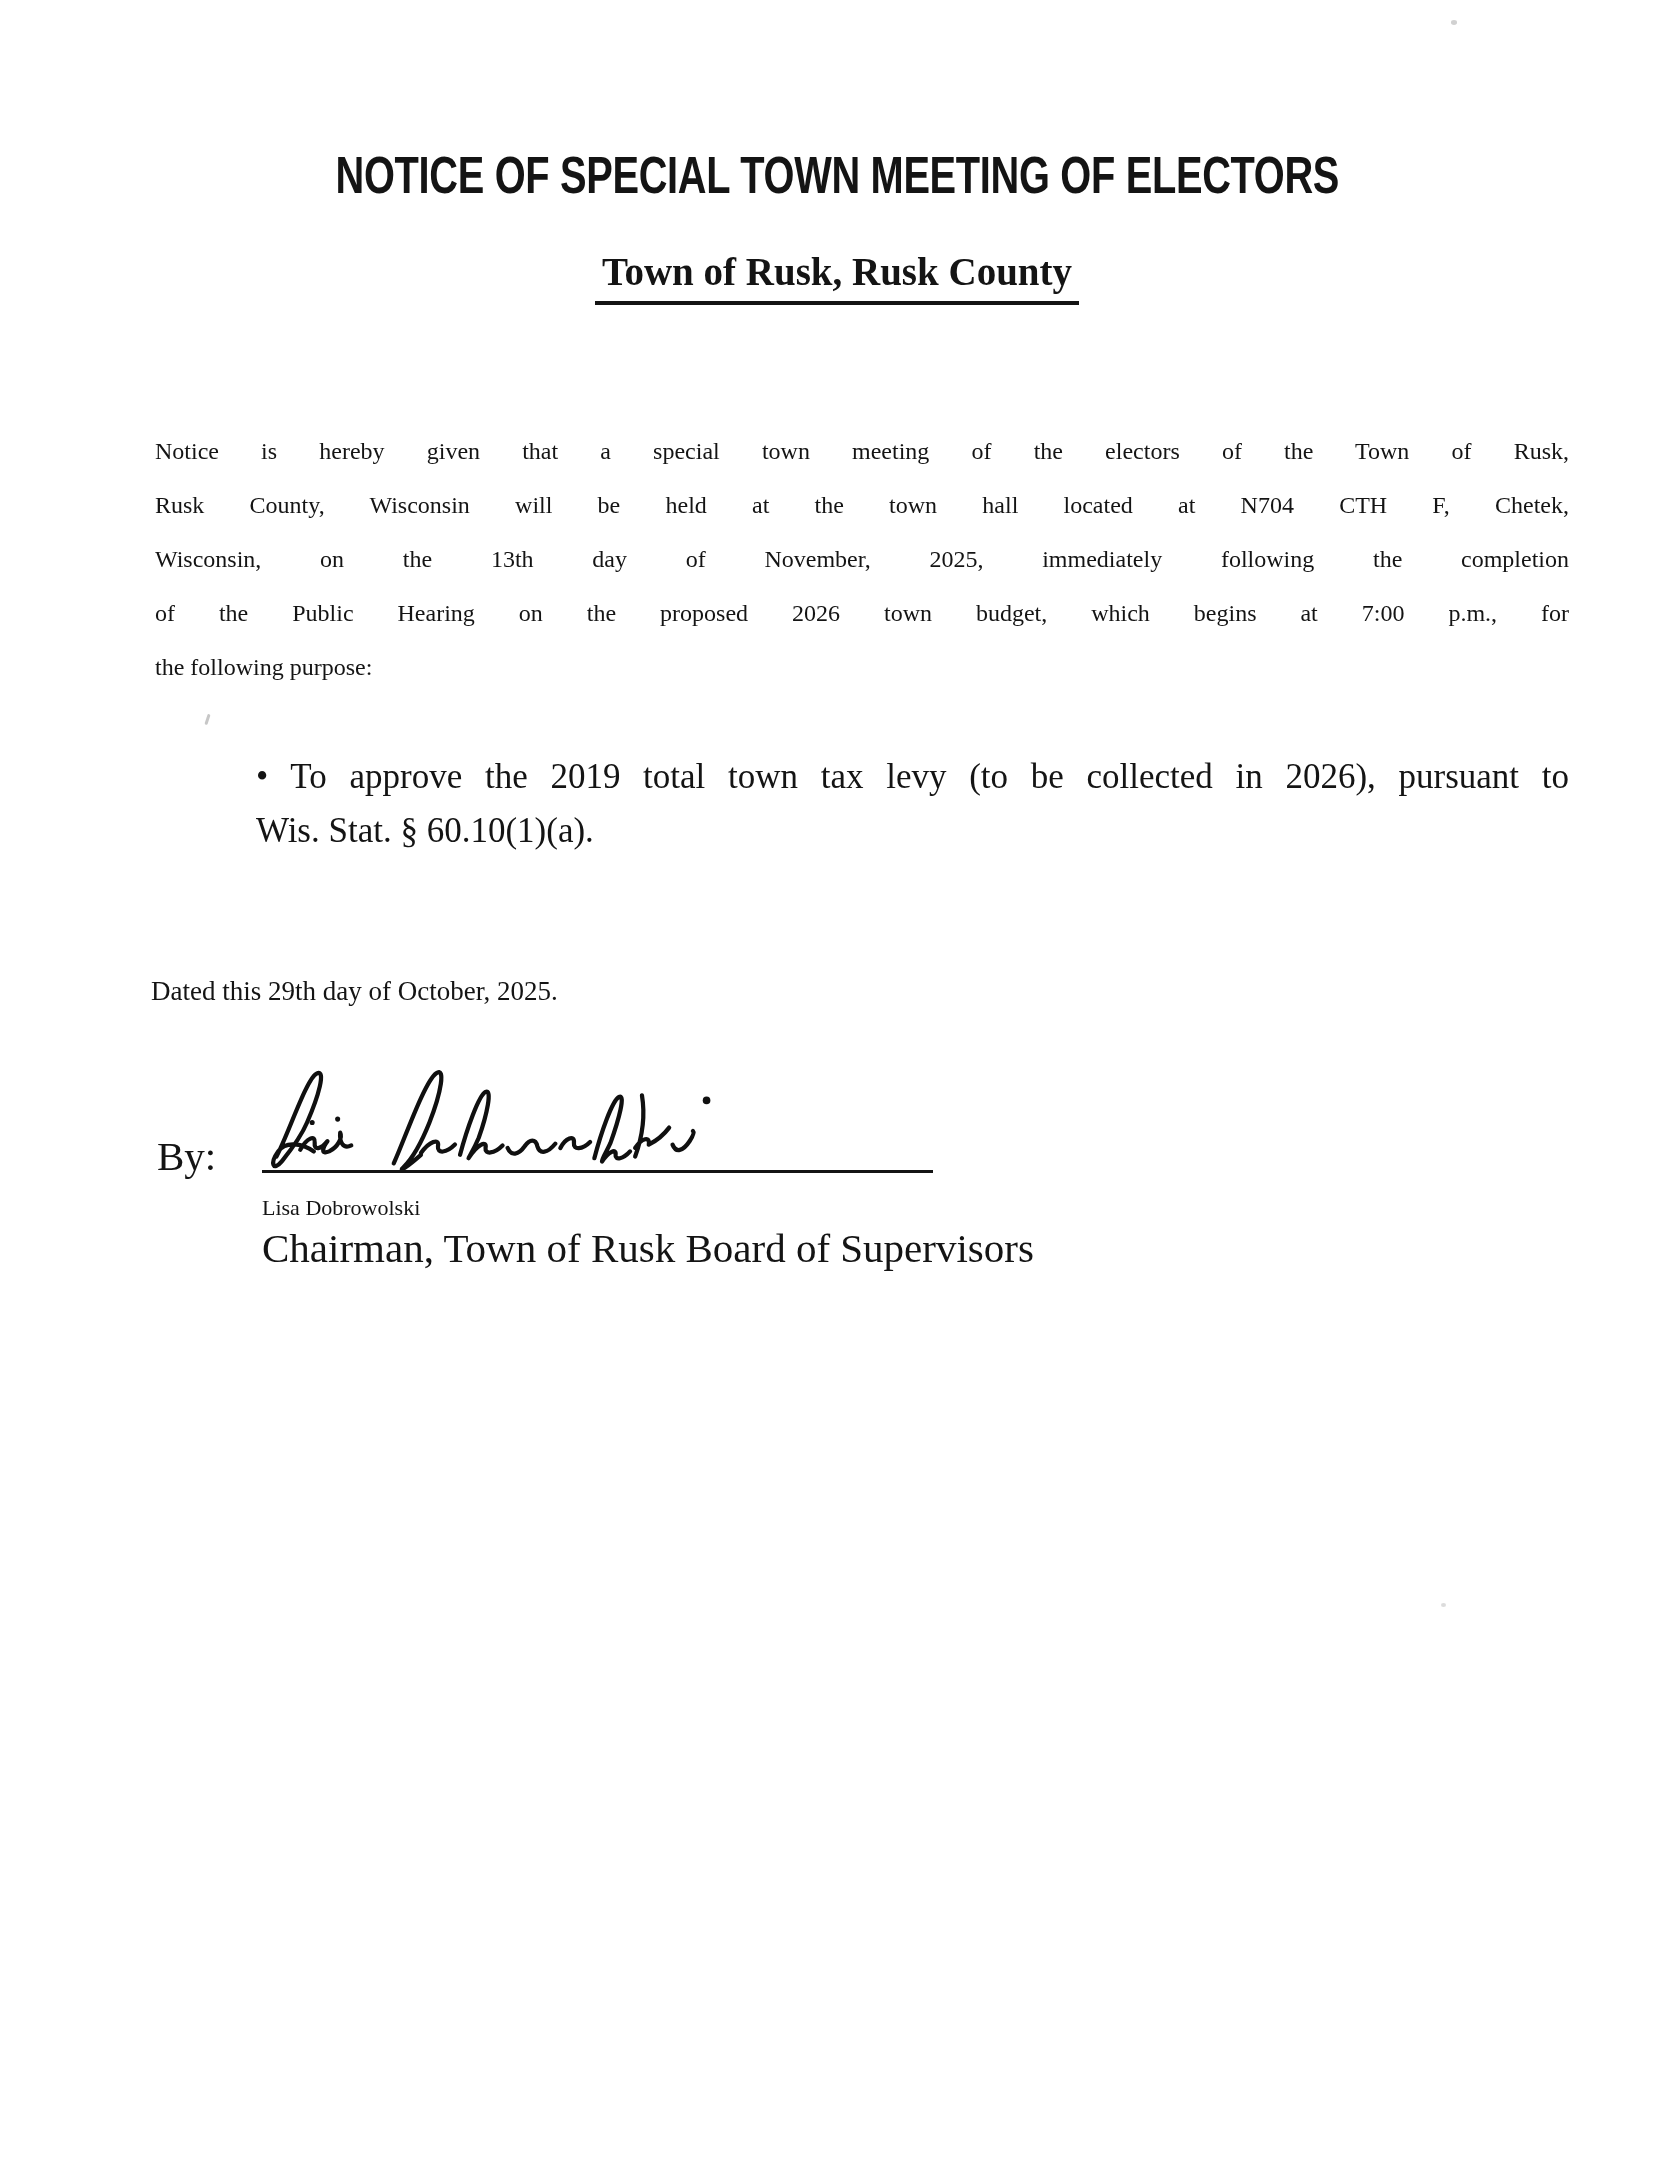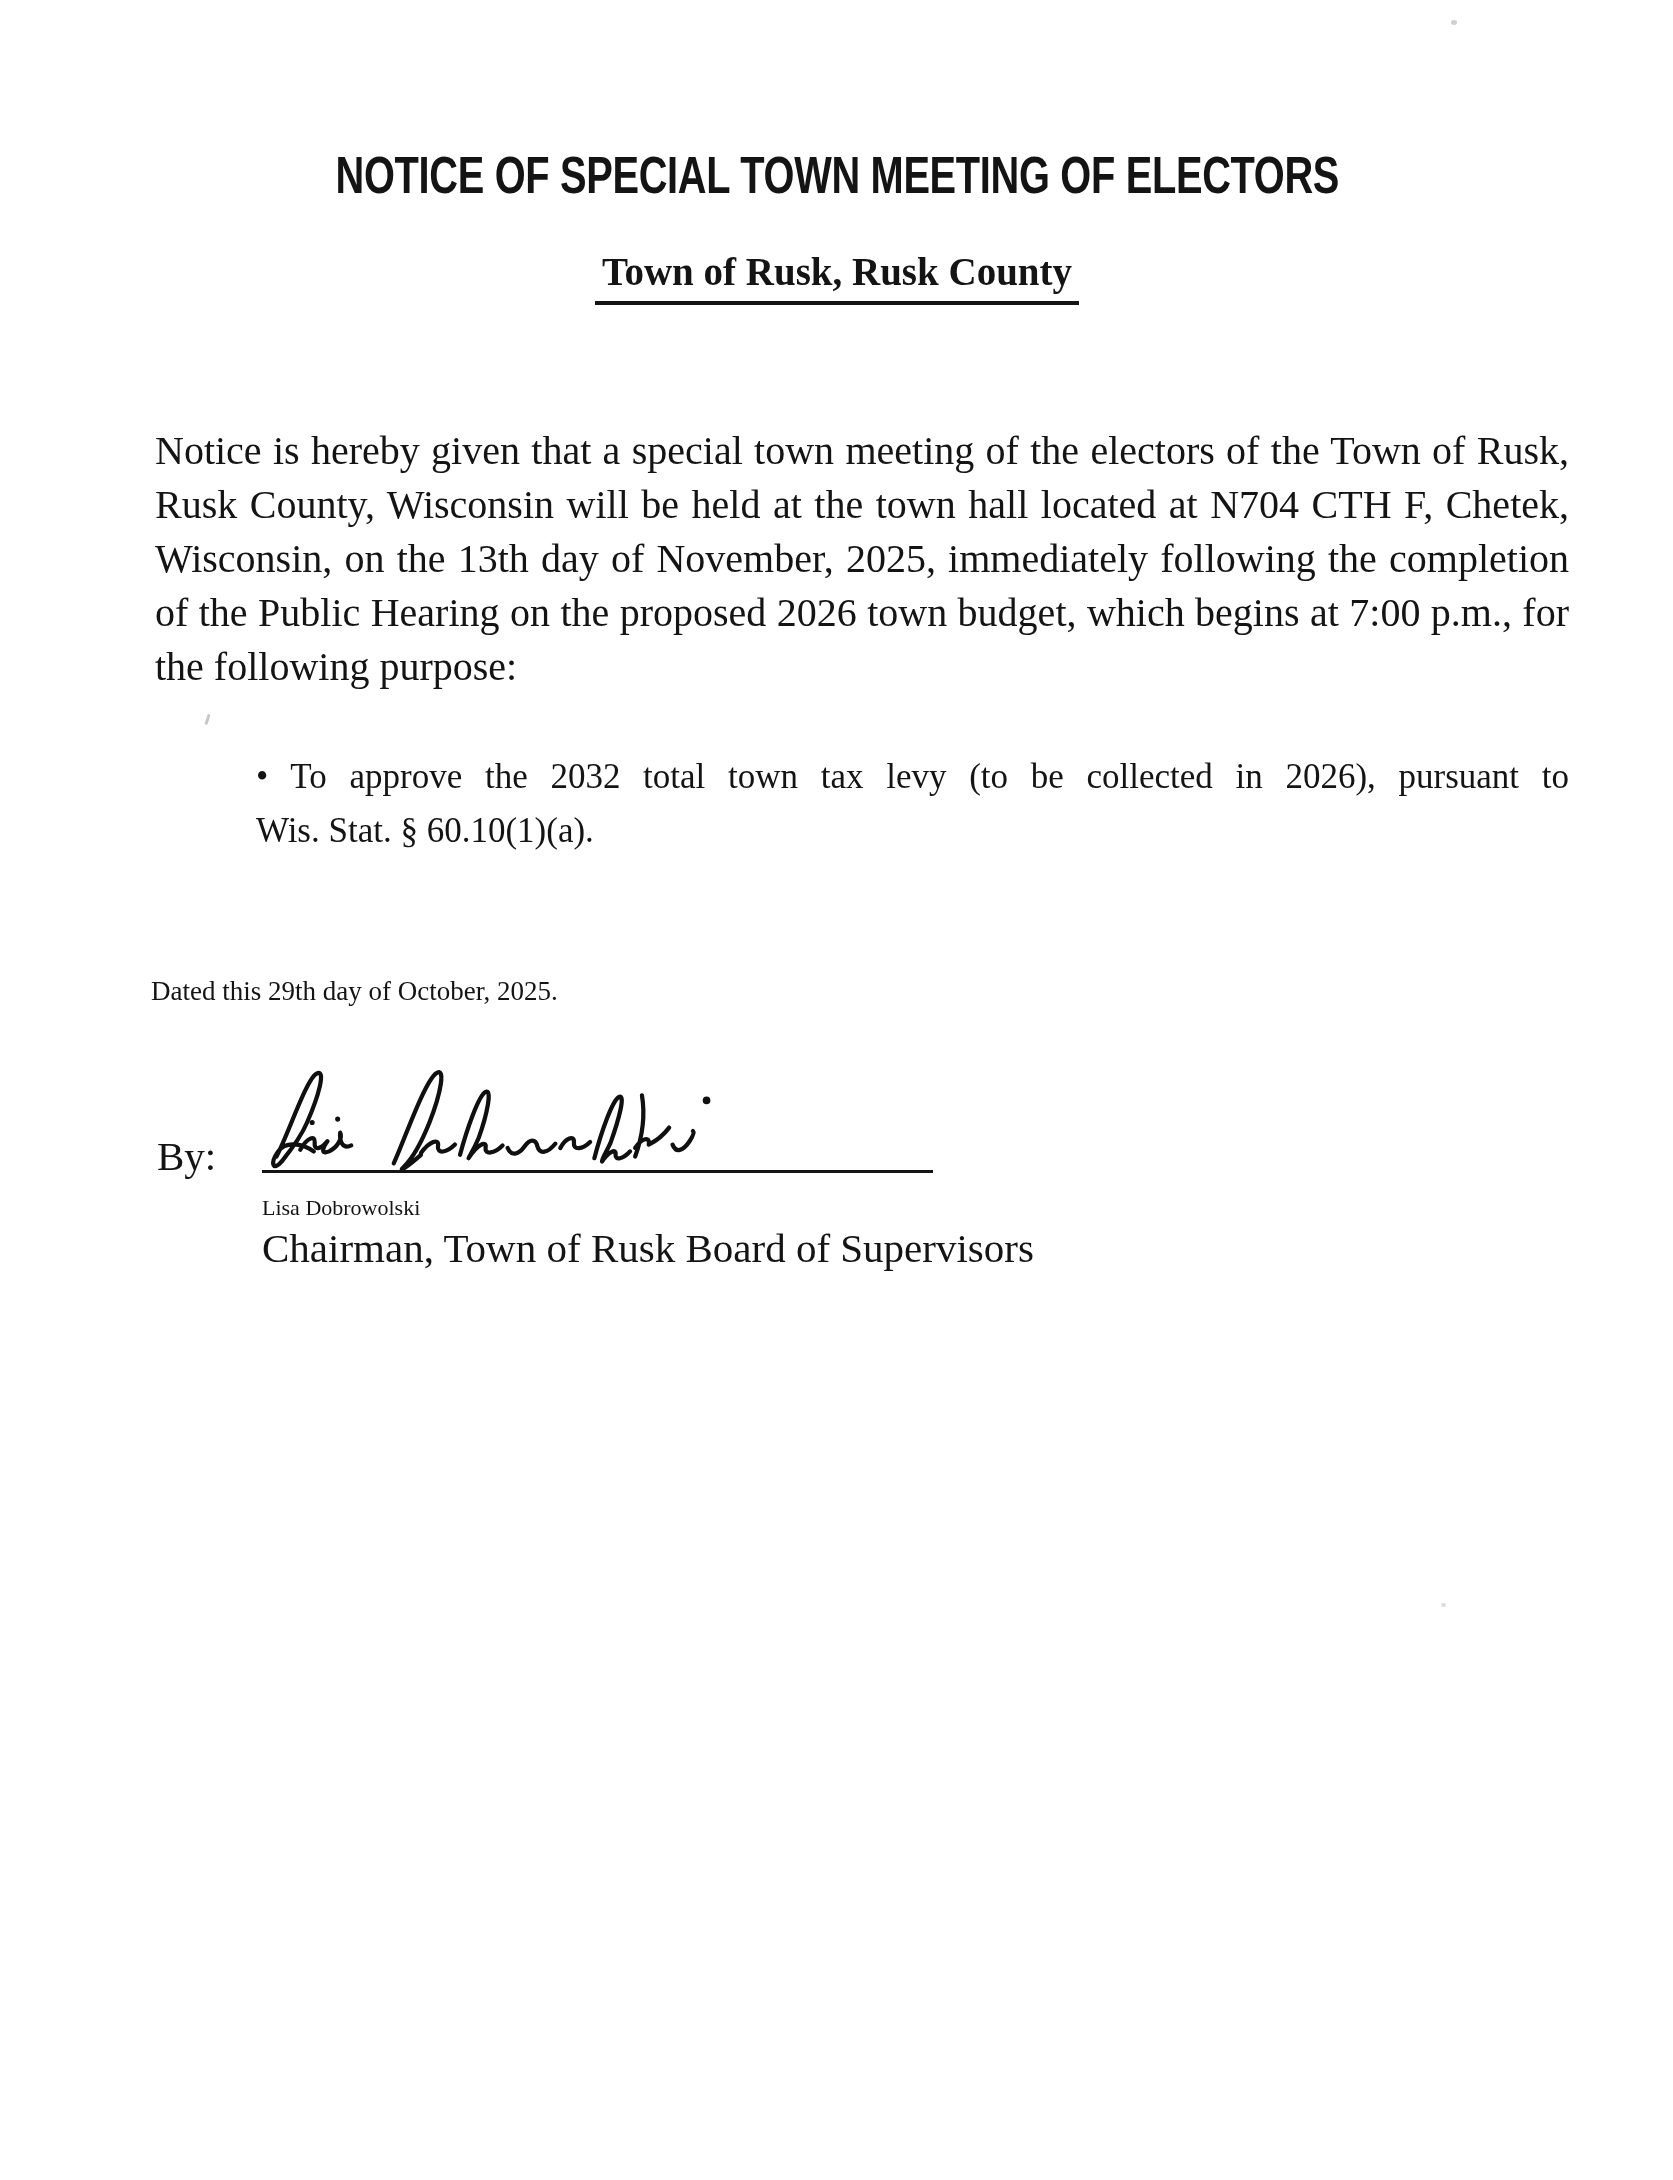--- a/index.html
+++ b/index.html
@@ -47,21 +47,21 @@
     font-weight:bold;
     font-size:39px;
     line-height:1.2;
     padding:0 6.8px 5.1px 6.8px;
     border-bottom:4.3px solid var(--ink);
   }
   
   .notice-par{
     position:absolute;
     top:424px; left:155px; width:1414px;
-    font-size:40px;
+    font-size:24px;
   }
   .bullet-par{
     position:absolute;
     top:750px; left:256px; width:1313px;
     font-size:35px;
   }
   .line{
     line-height:54px;
     text-align:left;
     white-space:normal;
@@ -133,21 +133,21 @@
     <div class="line just">Notice is hereby given that a special town meeting of the electors of the Town of Rusk,</div>
     <div class="line just">Rusk County, Wisconsin will be held at the town hall located at N704 CTH F, Chetek,</div>
     <div class="line just">Wisconsin, on the 13th day of November, 2025, immediately following the completion</div>
     <div class="line just">of the Public Hearing on the proposed 2026 town budget, which begins at 7:00 p.m., for</div>
     <div class="line">the following purpose:</div>
   </div>
 
   <div class="bullet-par">
     <div class="line just">
       <span>•</span>
-      <span>To approve the 2032 total town tax levy (to be collected in 2026), pursuant to</span>
+      <span>To approve the 2019 total town tax levy (to be collected in 2026), pursuant to</span>
     </div>
     <div class="line">Wis. Stat. § 60.10(1)(a).</div>
   </div>
 
   <div class="dated">Dated this 29th day of October, 2025.</div>
 
   <span class="by-label">By:</span>
 
   <svg class="sig-script" viewBox="0 0 550 140" fill="none" stroke="#101010" stroke-width="5" stroke-linecap="round" stroke-linejoin="round" aria-label="Lisa Dobrowolski">
 

